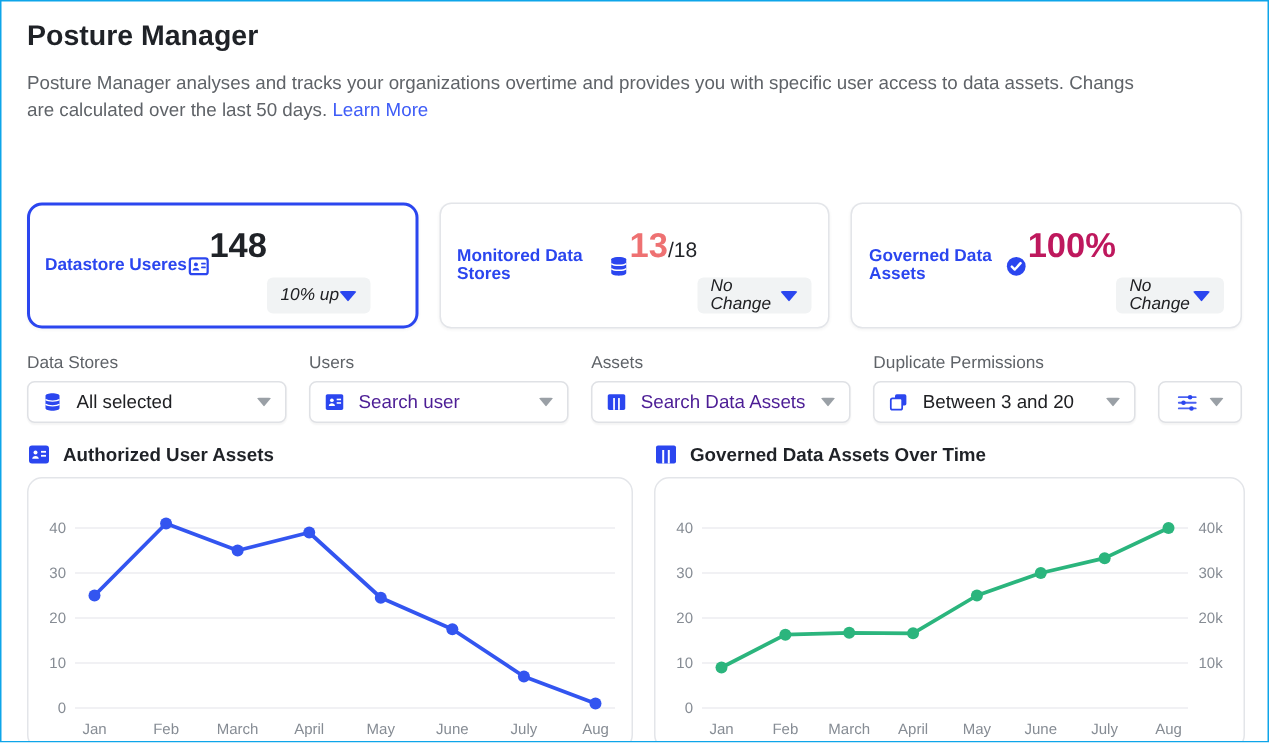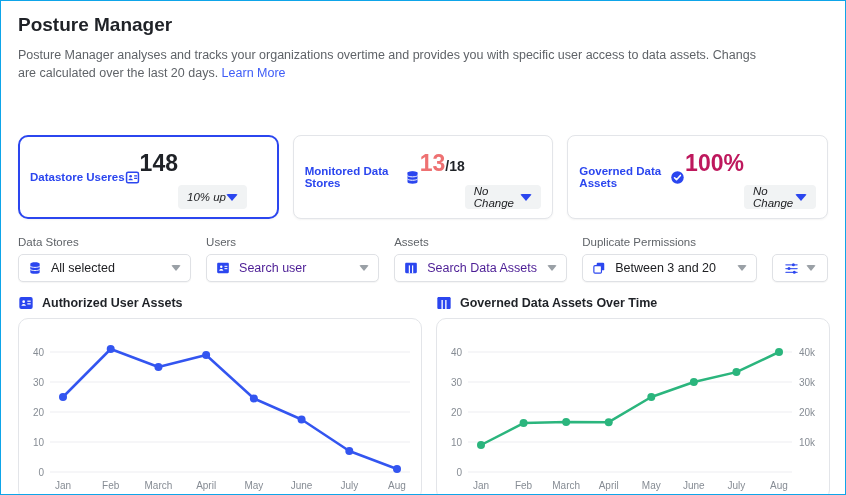--- a/index.html
+++ b/index.html
@@ -32,21 +32,21 @@
   .card.selected { border:2px solid #2b46ef; border-radius:10px; padding:8px 10px; }
   .card-head { display:flex; justify-content:space-between; align-items:center; }
   .card-title { color:#2b46ef; font-size:11.5px; font-weight:700; }
   .card-icon { color:#2b46ef; width:15px; height:15px; flex:0 0 auto; }
   .card-icon svg { width:15px; height:15px; display:block; }
   .card-value { text-align:center; margin-top:5px; line-height:26px; }
   .v-main { font-size:23px; font-weight:700; color:#1f2227; }
   .v-sub { font-size:15px; font-weight:700; color:#1f2227; }
   .v-red { color:#ee7172; }
   .v-green { color:#be185d; }
-  .v-frac { font-size:14px; font-weight:700; color:#1f2227; }
+  .v-frac { font-size:14px; font-weight:400; color:#1f2227; }
   .card-foot {
     margin-top:auto; background:#f1f3f4; border-radius:4px;
     height:24px; display:flex; align-items:center; justify-content:space-between;
     padding:0 9px; font-size:11.5px; color:#202124; cursor:pointer;font-style:italic;
   }
   .caret { width:0; height:0; border-left:6px solid transparent; border-right:6px solid transparent; border-top:7px solid #2b46ef; border-radius:2px; }
   .caret.gray { border-top-color:#9aa0a6; border-left-width:5px; border-right-width:5px; border-top-width:6px; }
 
   
   .filters { display:flex; gap:15px; margin:17px 17px 0 17px; align-items:flex-end; }
@@ -82,21 +82,21 @@
   .chart-card svg { display:block; }
 </style>
 </head>
 <body>
 
 <div class="page">
 
   <div class="header">
     <h1 class="page-title">Posture Manager</h1>
     <div class="page-desc">
-      <span>Posture Manager analyses and tracks your organizations overtime and provides you with specific user access to data assets. Changs are calculated over the last 20 days.</span>
+      <span>Posture Manager analyses and tracks your organizations overtime and provides you with specific user access to data assets. Changs are calculated over the last 50 days.</span>
       <a class="learn-more">Learn More</a>
     </div>
   </div>
 
   <div class="cards">
 
     <div class="card selected">
       <div class="card-head">
         <span class="card-title">Datastore Useres</span>
         <span class="card-icon">

